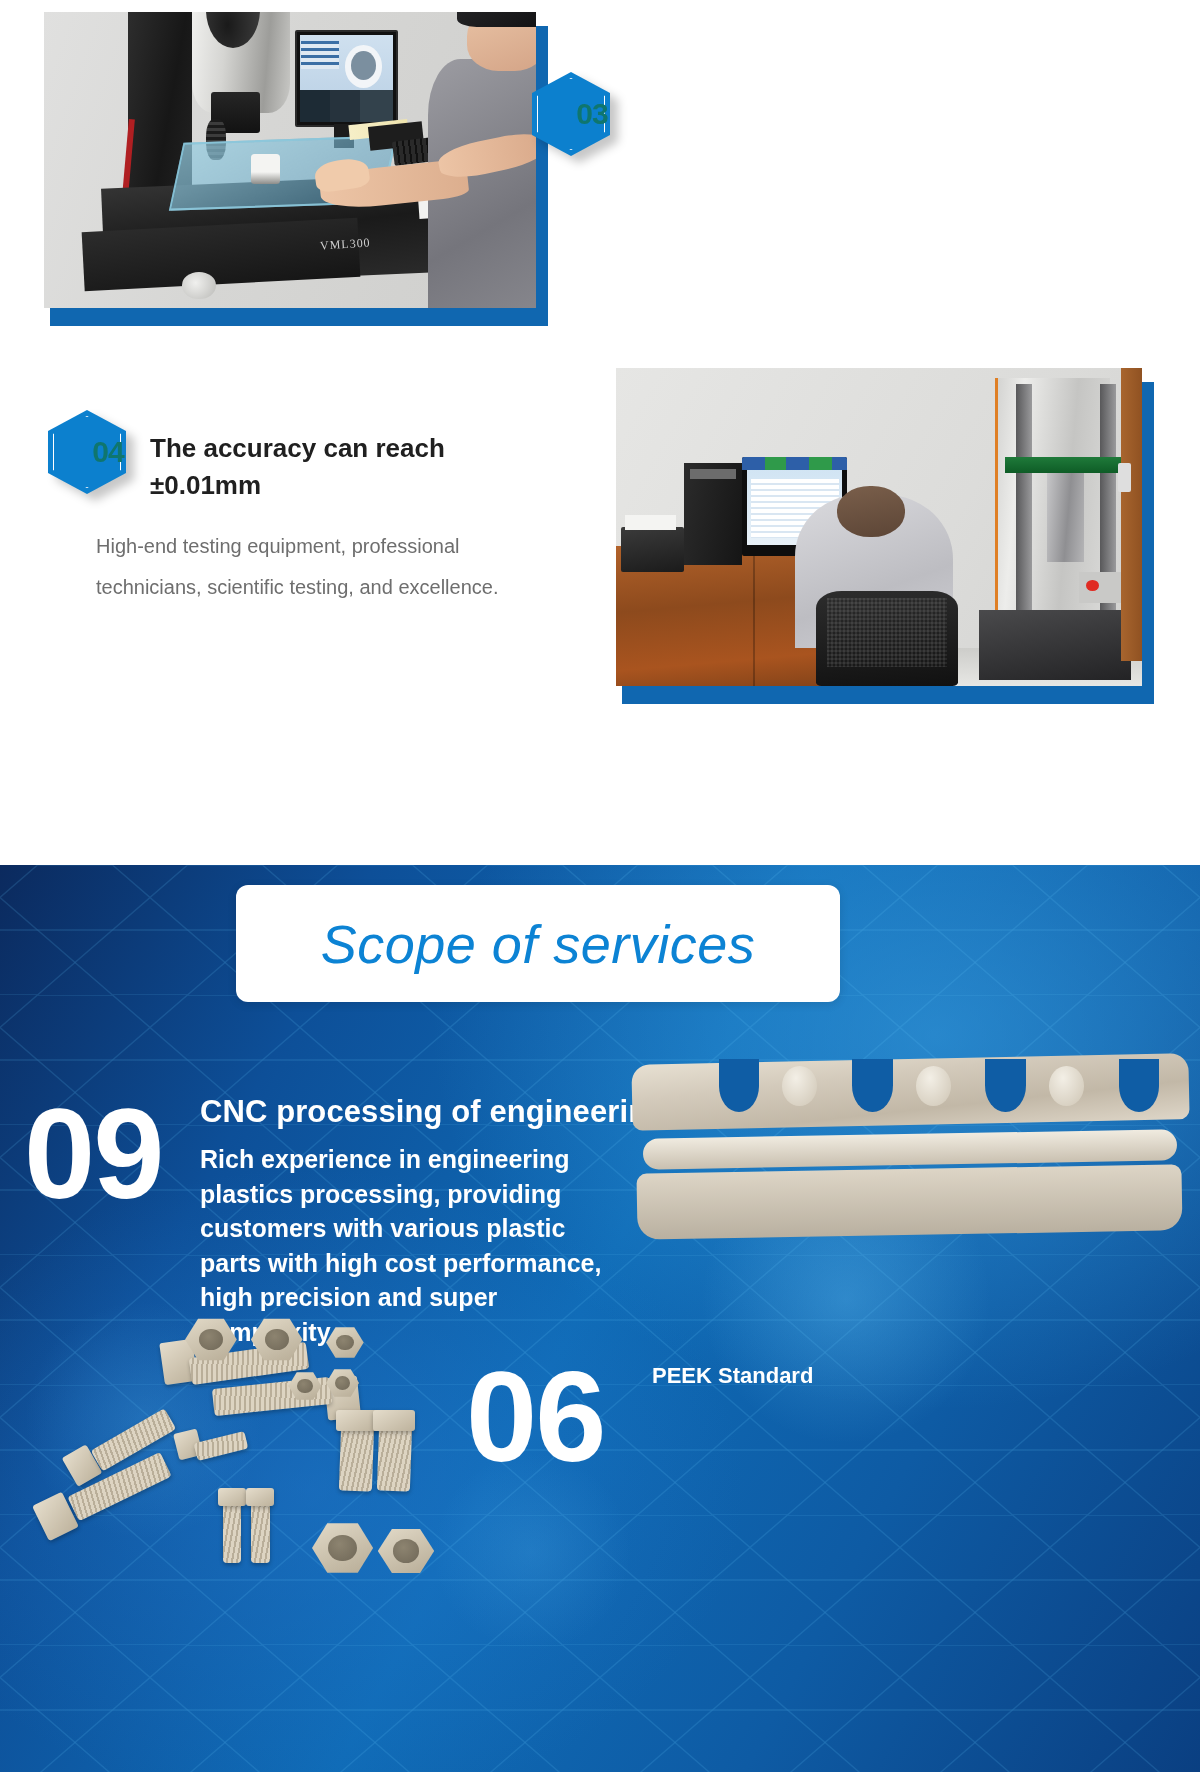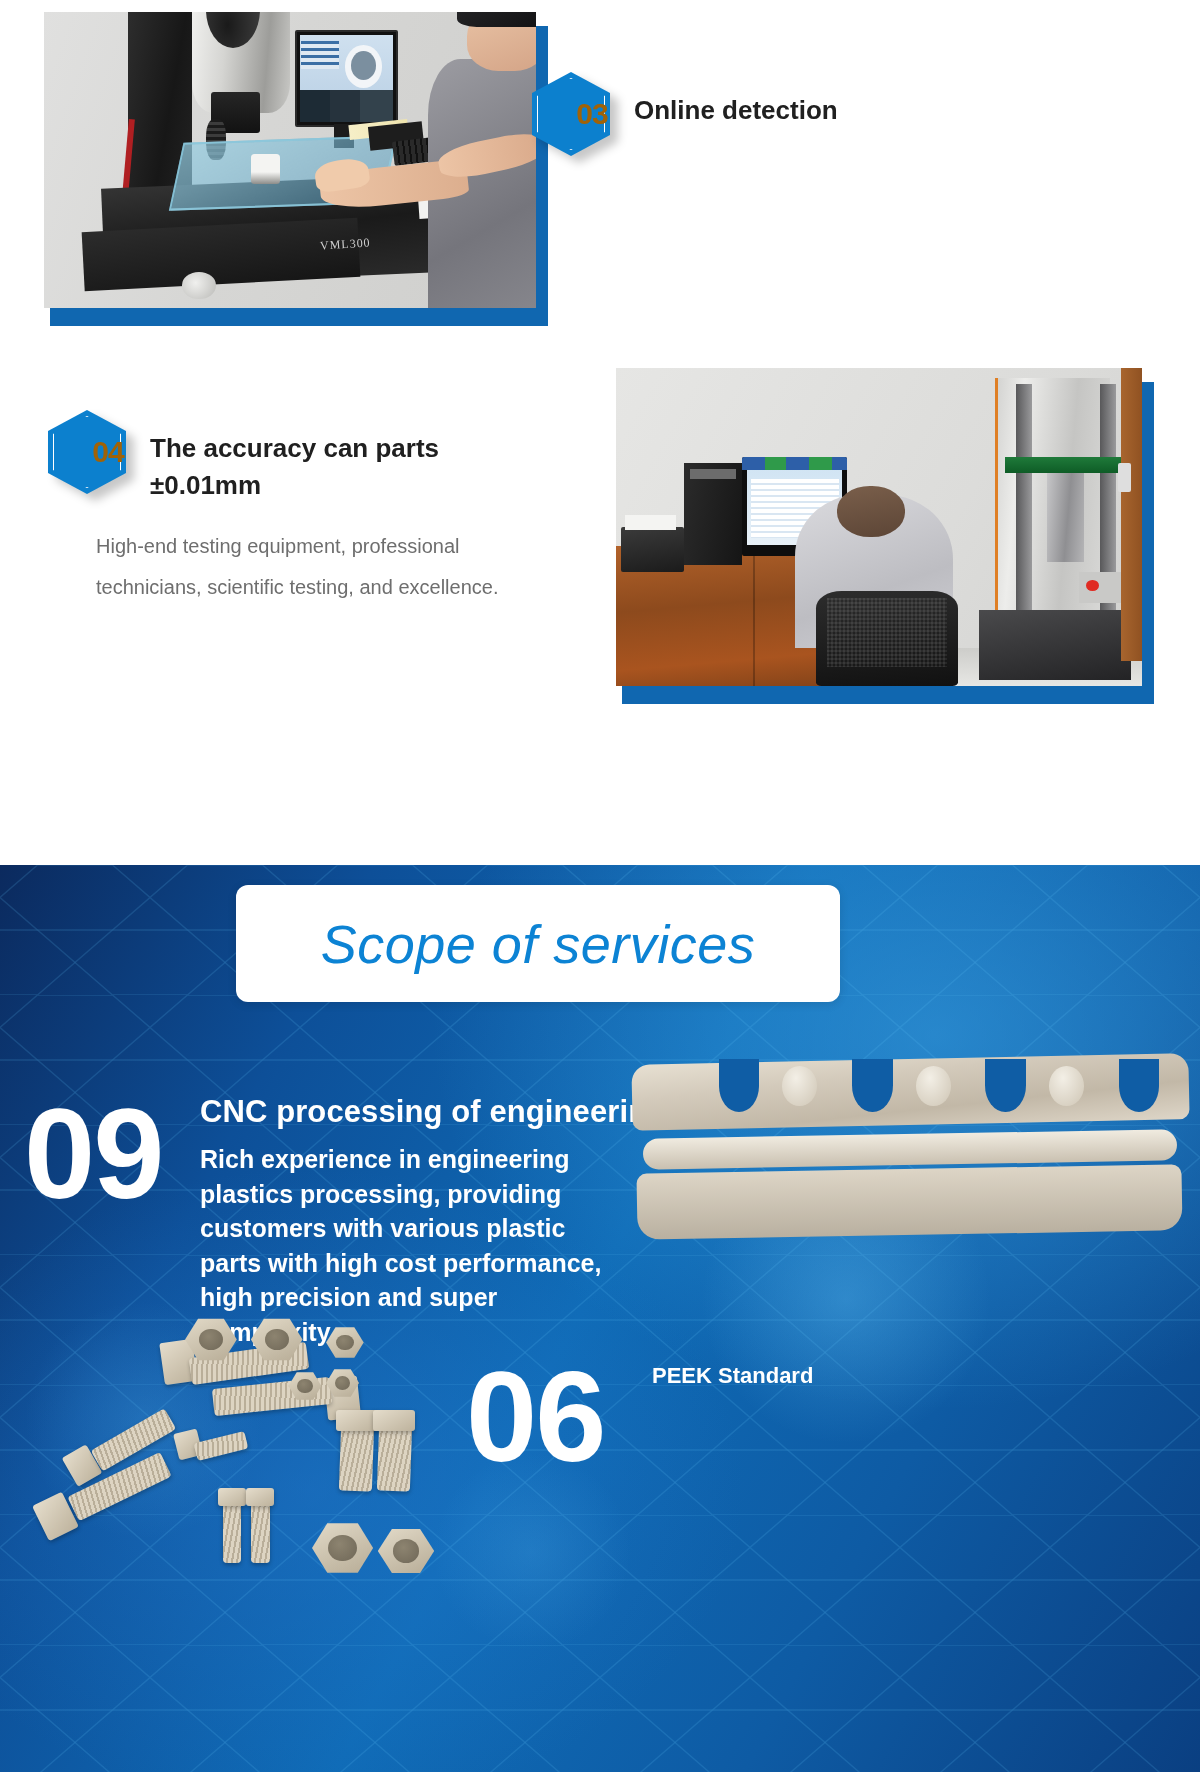--- a/index.html
+++ b/index.html
@@ -213,21 +213,21 @@
     clip-path: polygon(50% 0%, 100% 25%, 100% 75%, 50% 100%, 0% 75%, 0% 25%);
   }
   .hex-badge .hex-inner-line {
     position:absolute; left:5px; top:6px; right:5px; bottom:6px;
     border: 1.6px solid #ffffff;
     clip-path: polygon(50% 0%, 100% 25%, 100% 75%, 50% 100%, 0% 75%, 0% 25%);
   }
   .hex-badge .hex-num {
     position:absolute; inset:0;
     display:flex; align-items:center; justify-content:center;
-    color:#a16207; font-size:30px; font-weight:bold;
+    color:#0f766e; font-size:30px; font-weight:bold;
     font-family:"Liberation Sans", sans-serif;
     letter-spacing:-1px;
     padding-left:42px;
   }
 
   .feature-head {
     display:flex; align-items:flex-start; gap:24px;
   }
   .feature-title {
     font-size: 26px;
@@ -510,21 +510,20 @@
       </div>
     </div>
 
     <div class="text-03">
       <div class="feature-head">
         <div class="hex-badge">
           <div class="hex-outer"></div>
           <div class="hex-inner-line"></div>
           <div class="hex-num">03</div>
         </div>
-        <div class="feature-title">Online detection</div>
       </div>
     </div>
   </div>
 
   <div class="block-04">
 
     <div class="photo-frame-right">
       <div class="frame-accent"></div>
       <div class="photo">
         <div class="img-lab">
@@ -562,21 +561,21 @@
       </div>
     </div>
 
     <div class="text-04">
       <div class="feature-head">
         <div class="hex-badge">
           <div class="hex-outer"></div>
           <div class="hex-inner-line"></div>
           <div class="hex-num">04</div>
         </div>
-        <div class="feature-title">The accuracy can parts ±0.01mm</div>
+        <div class="feature-title">The accuracy can reach ±0.01mm</div>
       </div>
       <div class="feature-body">High-end testing equipment, professional technicians, scientific testing, and excellence.</div>
     </div>
   </div>
 </div>
 
 <div class="blue-section">
 
   <svg class="hex-pattern" viewBox="0 0 1200 907" preserveAspectRatio="none">
     <defs>

